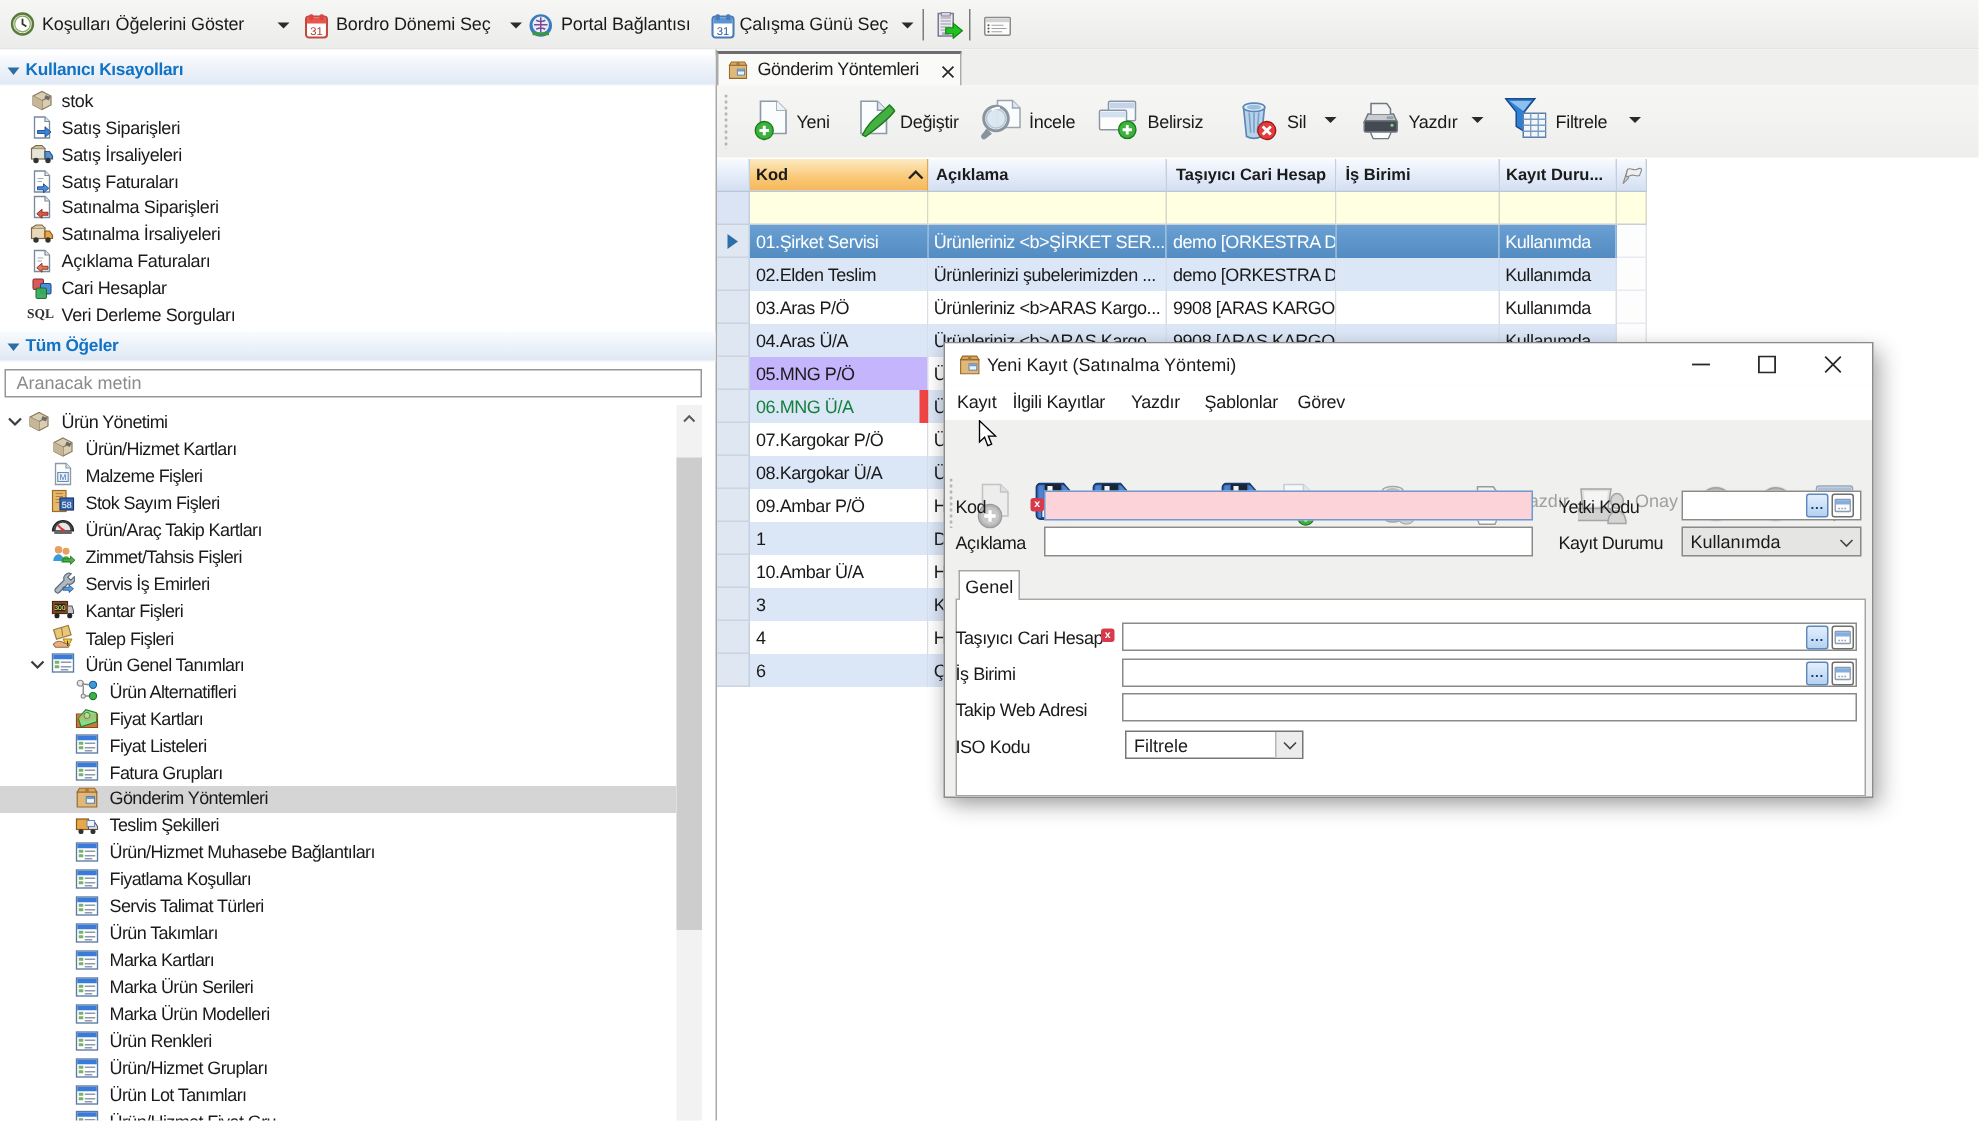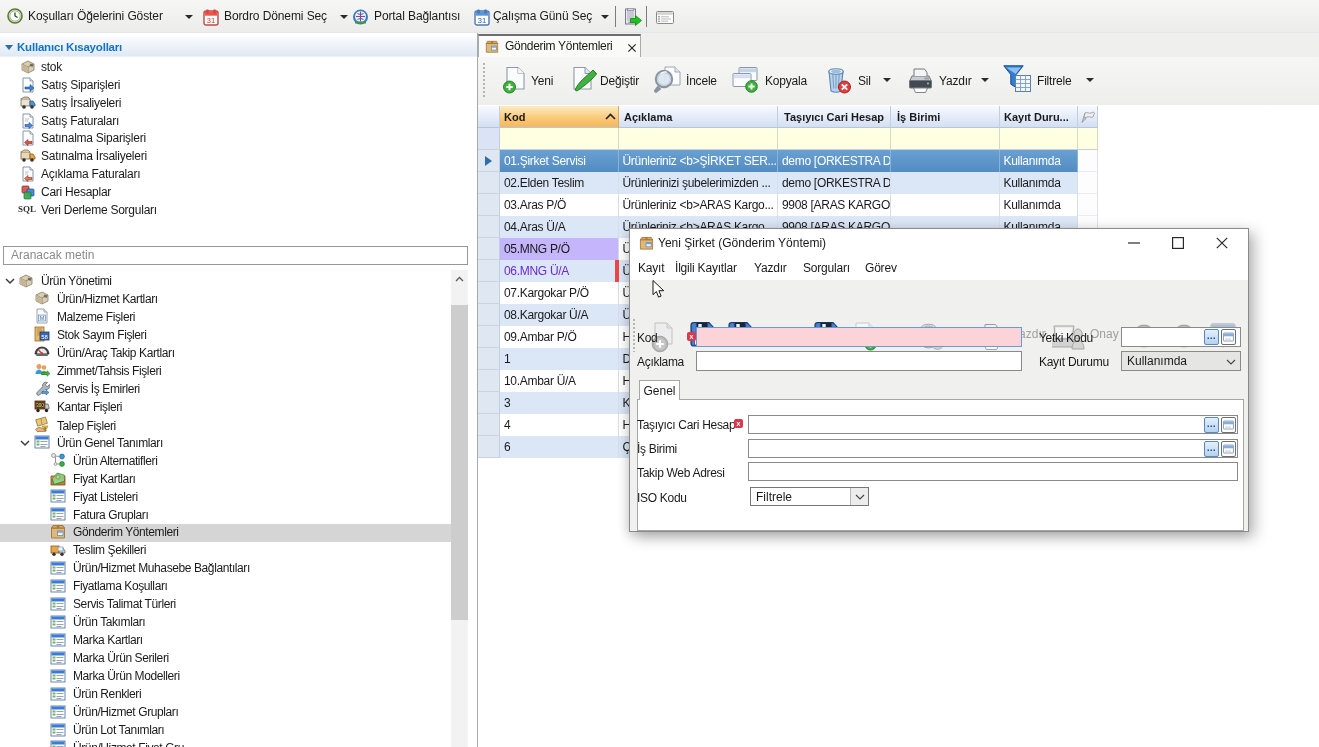--- a/index.html
+++ b/index.html
@@ -155,20 +155,24 @@
     </svg>
 <div class="titem" style="left:41px;top:132.1px">Açıklama Faturaları</div>
 <svg class="abs" style="left:20px;top:150.95px" width="16" height="16" viewBox="0 0 16 16">
       <rect x="2" y="2" width="7" height="7" rx="1" fill="#d85a5a" stroke="#8a2a2a" stroke-width="0.7"></rect>
       <rect x="7" y="5" width="7" height="7" rx="1" fill="#4a90d8" stroke="#1a4a8a" stroke-width="0.7"></rect>
       <rect x="4" y="8" width="7" height="7" rx="1" fill="#3aaa5a" stroke="#1a6a2a" stroke-width="0.7" opacity="0.95"></rect>
     </svg>
 <div class="titem" style="left:41px;top:149.95px">Cari Hesaplar</div>
 <div class="abs" style="left:18px;top:170.79999999999998px;width:20px;font-size:9px;font-weight:700;font-family:'Liberation Serif',serif;color:#333">SQL</div>
 <div class="titem" style="left:41px;top:167.79999999999998px">Veri Derleme Sorguları</div>
+<div class="sechdr" style="top:188px">
+      <div class="tri"></div>
+      <span>Tüm Öğeler</span>
+    </div>
 <div id="searchbox">Aranacak metin</div>
 <div id="tree">
       <svg class="abs" style="left:5px;top:7px" width="10" height="8" viewBox="0 0 10 8">
         <path d="M1 2l4 4 4-4" stroke="#3c3c3c" stroke-width="1.5" fill="none"></path>
       </svg>
       <svg class="abs" style="left:18px;top:2.5px" width="16" height="16" viewBox="0 0 16 16">
         <path d="M2 5 8 2l6 3v6l-6 3-6-3z" fill="#d9cdb4" stroke="#8a7a5a" stroke-width="0.8"></path>
         <path d="M2 5l6 3 6-3M8 8v6" stroke="#8a7a5a" stroke-width="0.8" fill="none"></path>
         <path d="M2 5l6 3v6l-6-3z" fill="#c4b696"></path>
         <path d="M9.5 6.5l3 1.5 1-2.2-3-1.4z" fill="#6a6a6a"></path>
@@ -430,21 +434,21 @@
       </svg>
 <div class="rtbtxt" style="left:208px">İncele</div>
 <svg class="abs" style="left:253px;top:9px" width="28" height="27" viewBox="0 0 28 27">
         <rect x="8" y="1.5" width="18" height="13" rx="1" fill="#f8fafc" stroke="#8a96a4" stroke-width="1"></rect>
         <rect x="8.9" y="2.4" width="16.2" height="3.8" fill="#c3d4ea"></rect>
         <rect x="2" y="7.5" width="18" height="13" rx="1" fill="#fdfdfe" stroke="#8a96a4" stroke-width="1"></rect>
         <rect x="2.9" y="8.4" width="16.2" height="3.8" fill="#d4e0f0"></rect>
         <circle cx="20.5" cy="20.5" r="5.8" fill="#3cb23c" stroke="#187a18" stroke-width="0.9"></circle>
         <path d="M20.5 17.4v6.2M17.4 20.5h6.2" stroke="#fff" stroke-width="1.9"></path>
       </svg>
-<div class="rtbtxt" style="left:287px">Kopyala</div>
+<div class="rtbtxt" style="left:287px">Belirsiz</div>
 <svg class="abs" style="left:346px;top:9px" width="28" height="28" viewBox="0 0 28 28">
         <path d="M5 5.5 7 25 Q12 27.5 17 25 L19 5.5z" fill="#b9d2ea" stroke="#5a86b8" stroke-width="1.1"></path>
         <ellipse cx="12" cy="5.5" rx="7.2" ry="2.8" fill="#e4eef8" stroke="#5a86b8" stroke-width="1.1"></ellipse>
         <ellipse cx="12" cy="5.5" rx="4.8" ry="1.7" fill="#9ec0e0"></ellipse>
         <path d="M8.8 9l1 13.5M12 9v13.5M15.2 9l-1 13.5" stroke="#7aa2c8" stroke-width="1.1" fill="none"></path>
         <circle cx="20.5" cy="21" r="6" fill="#e23c3c" stroke="#9a1a1a" stroke-width="0.9"></circle>
         <path d="M17.8 18.3l5.4 5.4M23.2 18.3l-5.4 5.4" stroke="#fff" stroke-width="1.9"></path>
       </svg>
 <div class="rtbtxt" style="left:380px">Sil</div>
 <div class="darr" style="left:405px;top:21px"></div>
@@ -527,21 +531,21 @@
       <div class="rowc" style="left:521.5px;top:110px;width:78.5px;background:#dbe6f7;color:#1a1a1a;border-right:1px solid #d8dee8;padding-left:4px">Kullanımda</div>
       <div class="abs" style="left:600px;top:110px;width:20px;height:22px;background:#fdfdfe;border-bottom:1px solid #e8ecf2;border-right:1px solid #e0e4ea"></div>
       <div class="abs" style="left:0;top:132px;width:22px;height:22px;background:#dfe7f3;border-right:1px solid #c3cfdf;border-bottom:1px solid #ccd4e2"></div>
       <div class="rowc" style="left:22px;top:132px;width:118.5px;background:#c4b5fd;color:#1a1a1a;border-right:1px solid #d8dee8;padding-left:4px">05.MNG P/Ö</div>
       <div class="rowc" style="left:140.5px;top:132px;width:159.5px;background:#ffffff;color:#1a1a1a;border-right:1px solid #d8dee8;padding-left:4px">Ürünleriniz</div>
       <div class="rowc" style="left:300px;top:132px;width:113px;background:#ffffff;color:#1a1a1a;border-right:1px solid #d8dee8;padding-left:4px"></div>
       <div class="rowc" style="left:413px;top:132px;width:108.5px;background:#ffffff;color:#1a1a1a;border-right:1px solid #d8dee8;padding-left:4px"></div>
       <div class="rowc" style="left:521.5px;top:132px;width:78.5px;background:#ffffff;color:#1a1a1a;border-right:1px solid #d8dee8;padding-left:4px">Kullanımda</div>
       <div class="abs" style="left:600px;top:132px;width:20px;height:22px;background:#fdfdfe;border-bottom:1px solid #e8ecf2;border-right:1px solid #e0e4ea"></div>
       <div class="abs" style="left:0;top:154px;width:22px;height:22px;background:#dfe7f3;border-right:1px solid #c3cfdf;border-bottom:1px solid #ccd4e2"></div>
-      <div class="rowc" style="left:22px;top:154px;width:118.5px;background:#dbe6f7;color:#6d28d9;border-right:4px solid #ef4444;padding-left:4px">06.MNG Ü/A</div>
+      <div class="rowc" style="left:22px;top:154px;width:118.5px;background:#dbe6f7;color:#15803d;border-right:6px solid #ef4444;padding-left:4px">06.MNG Ü/A</div>
       <div class="rowc" style="left:140.5px;top:154px;width:159.5px;background:#dbe6f7;color:#1a1a1a;border-right:1px solid #d8dee8;padding-left:4px">Ürünleriniz</div>
       <div class="rowc" style="left:300px;top:154px;width:113px;background:#dbe6f7;color:#1a1a1a;border-right:1px solid #d8dee8;padding-left:4px"></div>
       <div class="rowc" style="left:413px;top:154px;width:108.5px;background:#dbe6f7;color:#1a1a1a;border-right:1px solid #d8dee8;padding-left:4px"></div>
       <div class="rowc" style="left:521.5px;top:154px;width:78.5px;background:#dbe6f7;color:#1a1a1a;border-right:1px solid #d8dee8;padding-left:4px">Kullanımda</div>
       <div class="abs" style="left:600px;top:154px;width:20px;height:22px;background:#fdfdfe;border-bottom:1px solid #e8ecf2;border-right:1px solid #e0e4ea"></div>
       <div class="abs" style="left:0;top:176px;width:22px;height:22px;background:#dfe7f3;border-right:1px solid #c3cfdf;border-bottom:1px solid #ccd4e2"></div>
       <div class="rowc" style="left:22px;top:176px;width:118.5px;background:#ffffff;color:#1a1a1a;border-right:1px solid #d8dee8;padding-left:4px">07.Kargokar P/Ö</div>
       <div class="rowc" style="left:140.5px;top:176px;width:159.5px;background:#ffffff;color:#1a1a1a;border-right:1px solid #d8dee8;padding-left:4px">Ürünleriniz</div>
       <div class="rowc" style="left:300px;top:176px;width:113px;background:#ffffff;color:#1a1a1a;border-right:1px solid #d8dee8;padding-left:4px"></div>
       <div class="rowc" style="left:413px;top:176px;width:108.5px;background:#ffffff;color:#1a1a1a;border-right:1px solid #d8dee8;padding-left:4px"></div>
@@ -600,36 +604,36 @@
 </div>
 <div id="dialog">
 <div id="dtitle">
 <svg class="abs" style="left:9px;top:7px" width="15" height="15" viewBox="0 0 16 16">
         <path d="M1.5 4h13v10h-13z" fill="#e0b97a" stroke="#9a6a2a" stroke-width="0.8"></path>
         <path d="M1.5 4 3 1.5h10L14.5 4z" fill="#d8a860" stroke="#9a6a2a" stroke-width="0.8"></path>
         <path d="M6.8 1.5h2.4v2.5H6.8z" fill="#a87a3a"></path>
         <rect x="7.5" y="7" width="5.5" height="4.5" fill="#eef4fa" stroke="#5a80aa" stroke-width="0.7"></rect>
         <path d="M7.8 7.3h4.9v1.4H7.8z" fill="#6a9ad0"></path>
       </svg>
-<div class="abs" style="left:28px;top:7px;white-space:nowrap">Yeni Şirket (Gönderim Yöntemi)</div>
+<div class="abs" style="left:28px;top:7px;white-space:nowrap">Yeni Kayıt (Satınalma Yöntemi)</div>
 <svg class="abs" style="left:498px;top:13px" width="12" height="2" viewBox="0 0 12 2">
         <path d="M0 1h12" stroke="#2a2a2a" stroke-width="1.2"></path>
       </svg>
 <svg class="abs" style="left:542px;top:8px" width="12" height="12" viewBox="0 0 12 12">
         <rect x="0.6" y="0.6" width="10.8" height="10.8" fill="none" stroke="#2a2a2a" stroke-width="1.2"></rect>
       </svg>
 <svg class="abs" style="left:586px;top:8px" width="12" height="12" viewBox="0 0 12 12">
         <path d="M0.8 0.8l10.4 10.4M11.2 0.8L0.8 11.2" stroke="#2a2a2a" stroke-width="1.2"></path>
       </svg>
 </div>
 <div id="dmenu">
 <span style="left:8px">Kayıt</span>
 <span style="left:45px">İlgili Kayıtlar</span>
 <span style="left:124px">Yazdır</span>
-<span style="left:173px">Sorguları</span>
+<span style="left:173px">Şablonlar</span>
 <span style="left:235px">Görev</span>
 </div>
 <div id="dtool">
 <div class="grip" style="left:3px;top:3px;height:33px"></div>
 <svg class="abs" style="left:17px;top:5px" width="30" height="32" viewBox="0 0 30 32">
         <path d="M8 2h12l5 5v16H8z" fill="#ededed" stroke="#c2c2c2" stroke-width="1"></path>
         <path d="M20 2v5h5" fill="#e0e0e0" stroke="#c2c2c2" stroke-width="0.9"></path>
         <circle cx="13" cy="23" r="7.8" fill="#b5b5b5" stroke="#999" stroke-width="0.8"></circle>
         <circle cx="13" cy="23" r="6" fill="#c6c6c6"></circle>
         <path d="M13 19.2v7.6M9.2 23h7.6" stroke="#fff" stroke-width="2.2"></path>

